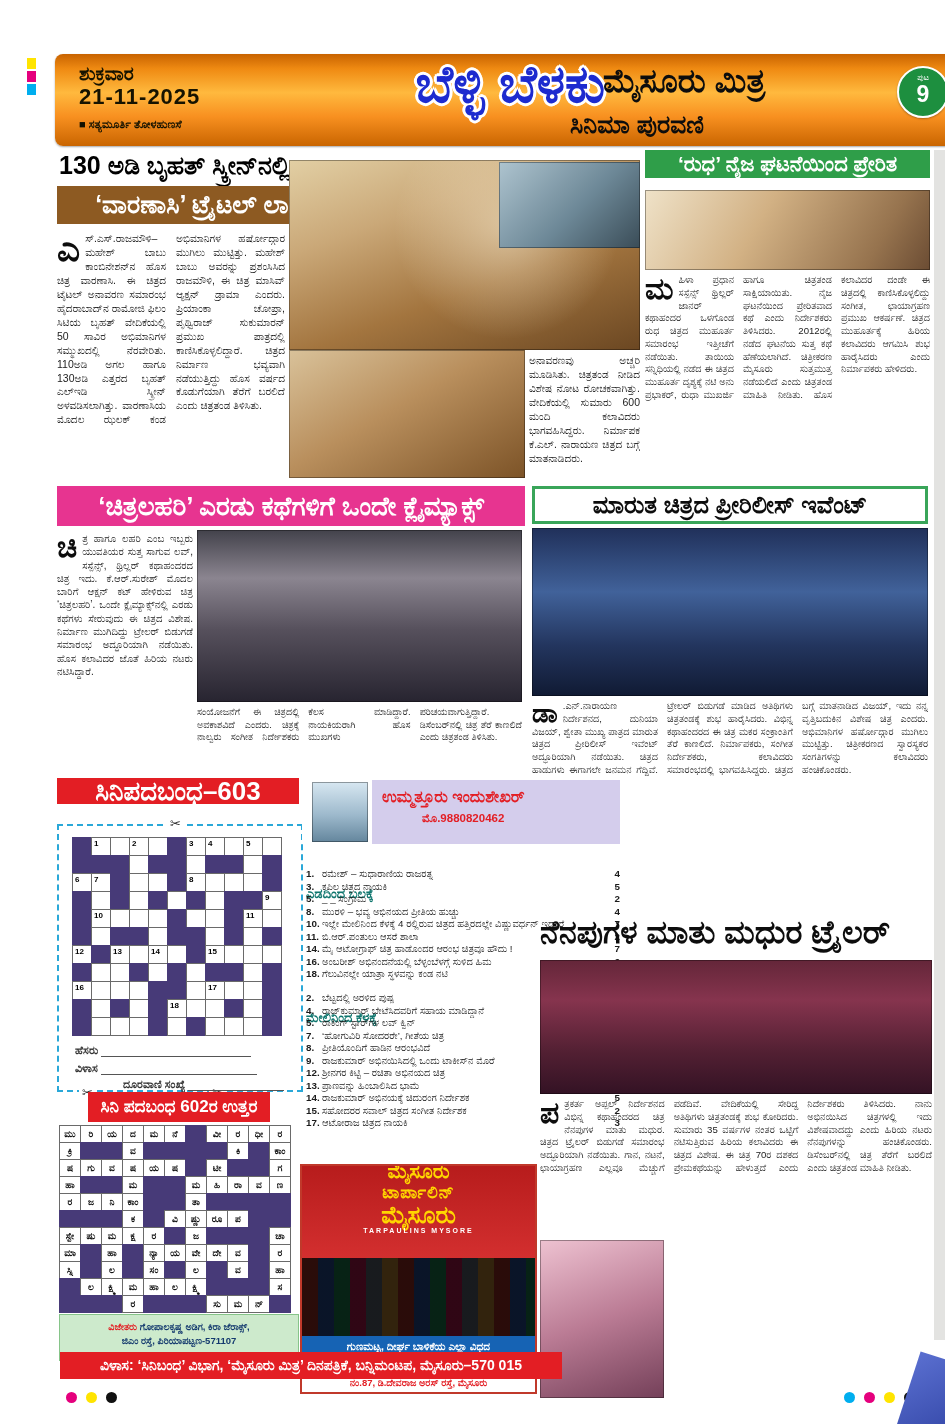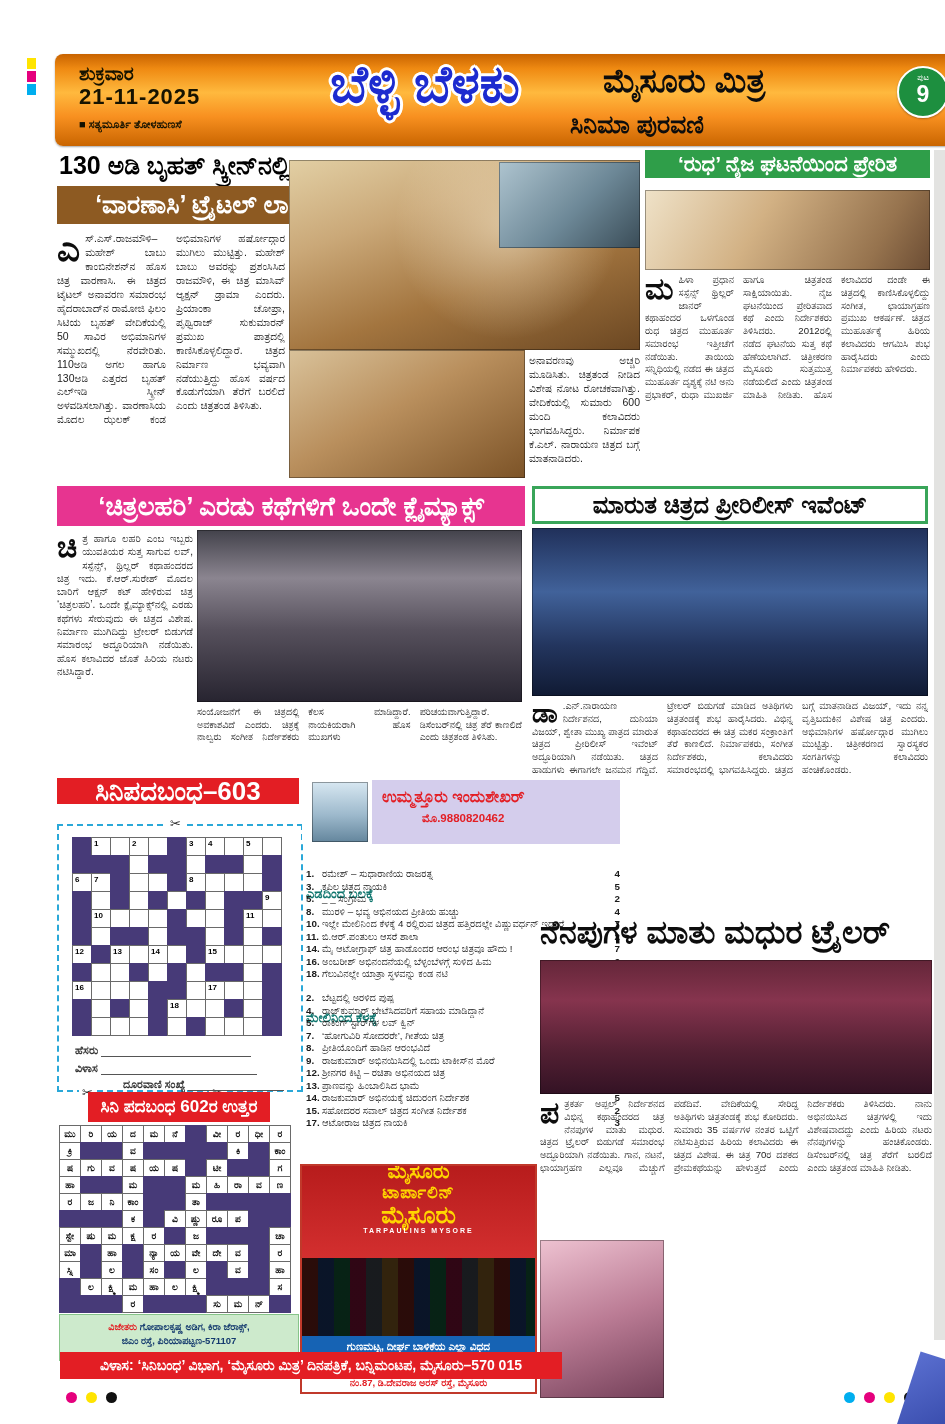--- a/index.html
+++ b/index.html
@@ -6,21 +6,21 @@
   #page{position:relative;width:945px;height:1424px;background:#ffffff;overflow:hidden;
         font-family:"Liberation Sans","DejaVu Sans",sans-serif;color:#1c1c1c;}
   .abs{position:absolute;}
   
   #masthead{left:55px;top:54px;width:876px;height:92px;border-radius:8px;
     background:linear-gradient(180deg,#c86300 0%,#ef8a12 16%,#ffb93e 42%,#f89020 68%,#c96500 100%);
     box-shadow:0 1px 2px rgba(0,0,0,.35);padding-left:40px;}
   .mh-weekday{left:24px;top:9px;font-size:19px;font-weight:800;color:#161300;}
   .mh-date{left:24px;top:30px;font-size:22px;font-weight:800;color:#161300;letter-spacing:1px;}
   .mh-editor{left:24px;top:64px;font-size:11px;font-weight:700;color:#101000;}
-  .mh-title{left:190px;top:0px;width:360px;font-size:52px;font-weight:800;color:#1d2bcf;text-align:center;
+  .mh-title{left:190px;top:0px;width:360px;font-size:52px;font-weight:800;color:#1d2bcf;text-align:right;
     text-shadow:-3px 0 0 #fff,3px 0 0 #fff,0 -3px 0 #fff,0 3px 0 #fff,-2px -2px 0 #fff,2px -2px 0 #fff,-2px 2px 0 #fff,2px 2px 0 #fff;}
   .mh-paper{left:548px;top:8px;width:290px;font-size:33px;font-weight:800;color:#0d0d0d;text-align:left;}
   .mh-supp{left:452px;top:56px;width:260px;font-size:25px;font-weight:800;color:#0d0d0d;text-align:center;}
   .mh-circle{left:842px;top:12px;width:48px;height:48px;border-radius:50%;background:#1d8f3f;border:2px solid #fff;
     color:#fff;text-align:center;box-shadow:0 1px 2px rgba(0,0,0,.3);}
   .mh-circle .pl{display:block;font-size:8px;margin-top:5px;}
   .mh-circle .pn{display:block;font-size:23px;font-weight:800;line-height:1;}
   
   .regsq{width:9px;height:11px;}
   .dot{width:11px;height:11px;border-radius:50%;}

